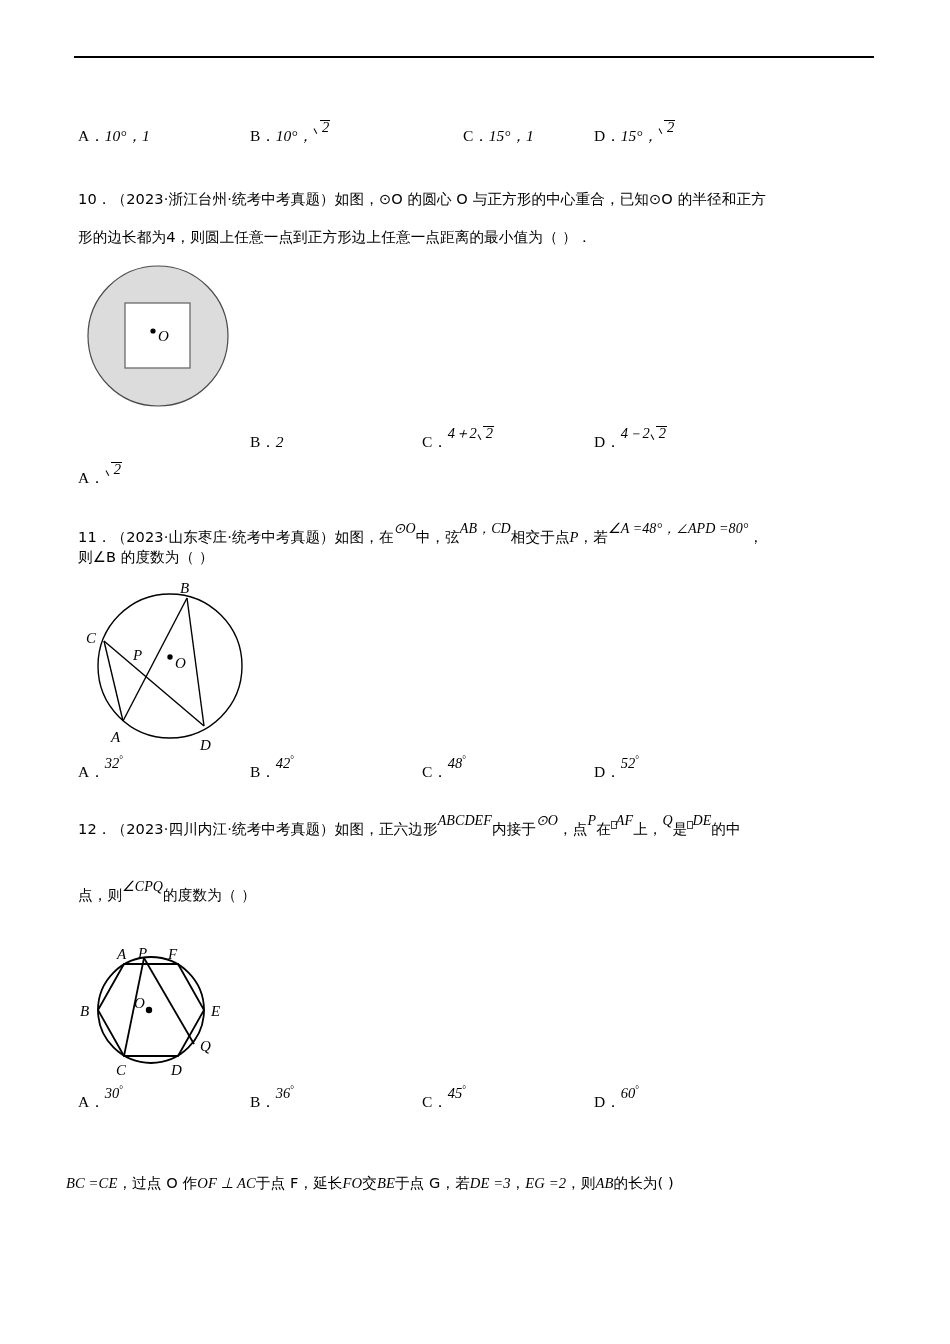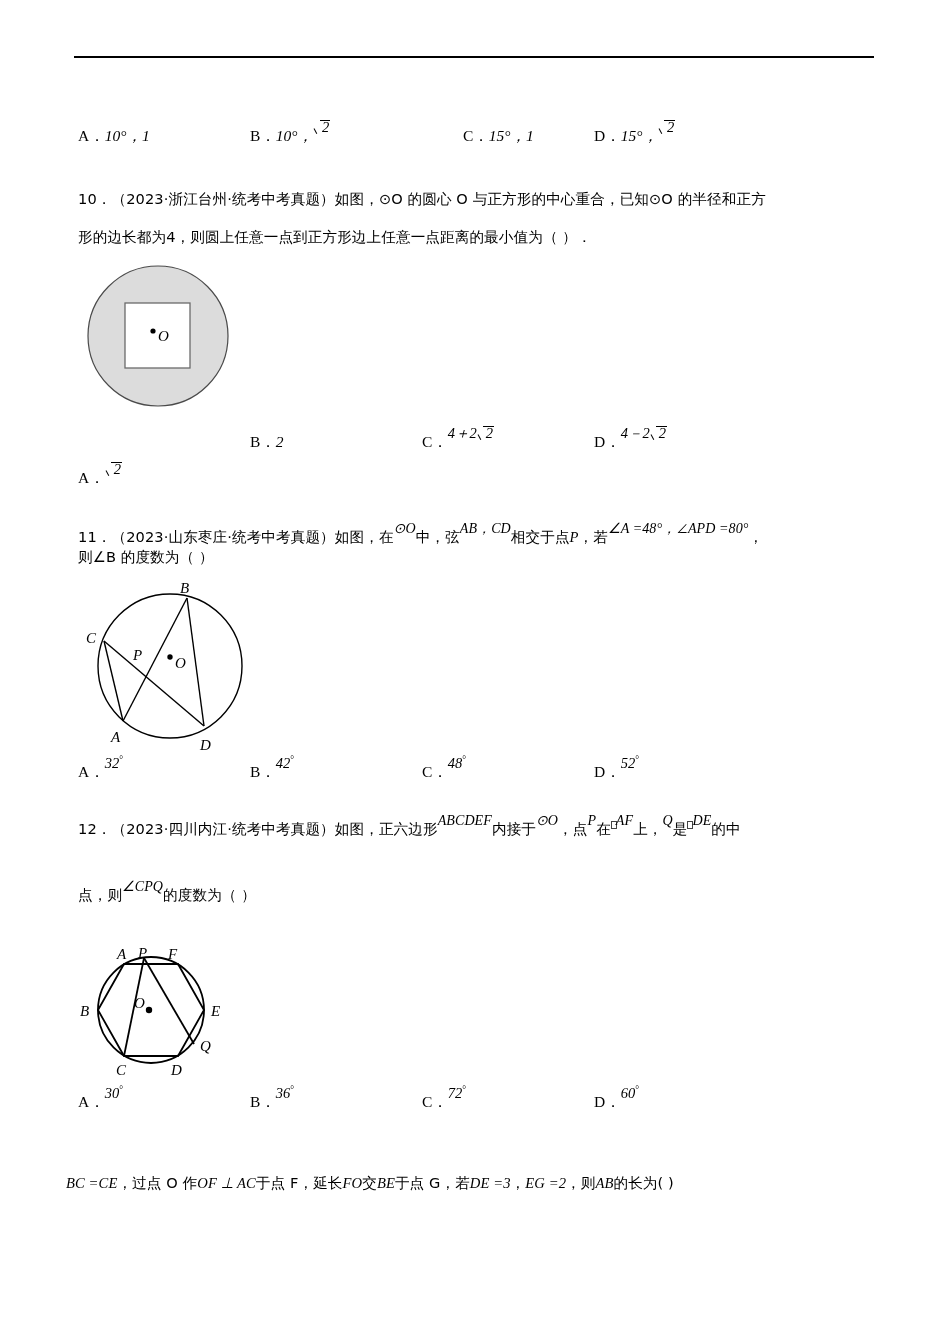--- a/index.html
+++ b/index.html
@@ -236,21 +236,21 @@
   </div>
 
   <div class="opt-row" style="left:78px; top:1092px;">
     <div class="opt" style="left:0px; top:0px;text-align:right;">
       <span class="lbl">A．</span><span class="val-up">30</span><span class="val-up"><span class="deg-s">°</span></span>
     </div>
     <div class="opt" style="left:172px; top:0px;">
       <span class="lbl">B．</span><span class="val-up">36</span><span class="val-up"><span class="deg-s">°</span></span>
     </div>
     <div class="opt" style="left:344px; top:0px;">
-      <span class="lbl">C．</span><span class="val-up">72</span><span class="val-up"><span class="deg-s">°</span></span>
+      <span class="lbl">C．</span><span class="val-up">45</span><span class="val-up"><span class="deg-s">°</span></span>
     </div>
     <div class="opt" style="left:516px; top:0px;">
       <span class="lbl">D．</span><span class="val-up">60</span><span class="val-up"><span class="deg-s">°</span></span>
     </div>
   </div>
 
   <div class="qline cn" style="left:66px; top:1172px;text-align:center;">
     <span class="it">BC =CE</span><span>，过点 O 作</span><span class="it">OF ⊥ AC</span><span>于点 F，延长</span><span class="it">FO</span><span>交</span><span class="it">BE</span><span>于点 G，若</span><span class="it">DE =3</span><span>，</span><span class="it">EG =2</span><span>，则</span><span class="it">AB</span><span>的长为(    )</span>
   </div>
 

